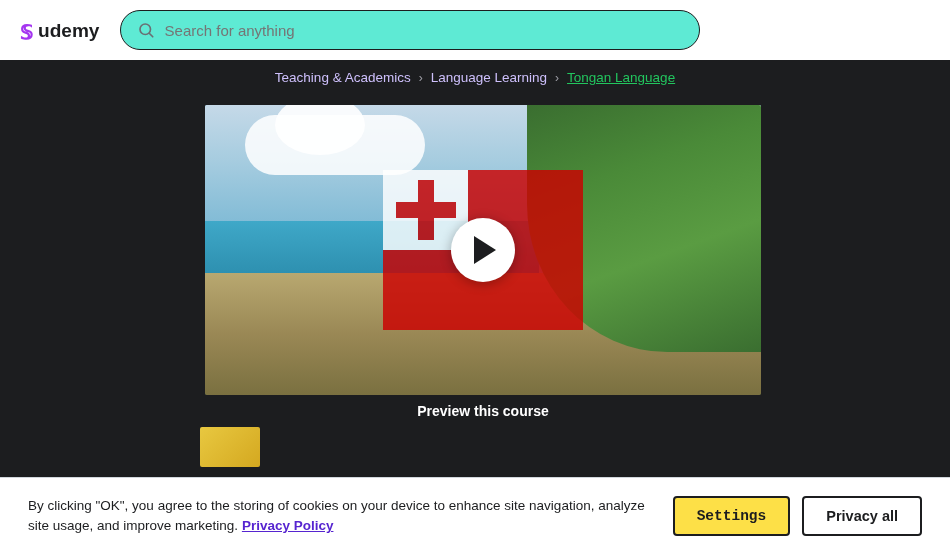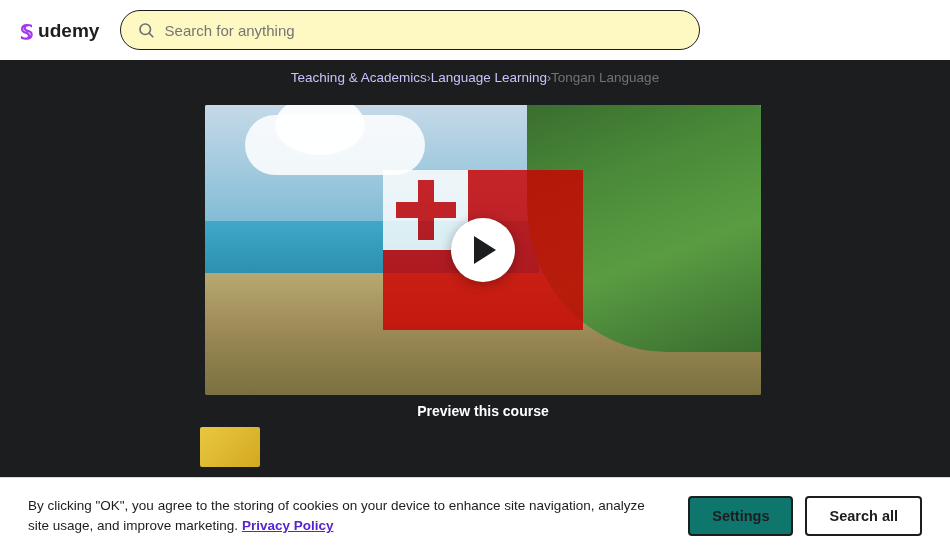--- a/index.html
+++ b/index.html
@@ -34,21 +34,21 @@
     .search-bar {
       flex: 1;
       max-width: 580px;
       display: flex;
       align-items: center;
       border: 1.5px solid #1c1d1f;
       border-radius: 9999px;
       padding: 0 16px;
       height: 40px;
       gap: 10px;
-      background: #fef9c3;
+      background: #5eead4;
     }
     .search-icon-svg {
       color: #6a6f73;
       flex-shrink: 0;
     }
     .search-input {
       border: none;
       outline: none;
       font-size: 15px;
       color: #6a6f73;
@@ -59,33 +59,35 @@
     
     .breadcrumb-bar {
       background: #1c1d1f;
       padding: 10px 0;
       display: flex;
       justify-content: center;
     }
     .breadcrumb {
       display: flex;
       align-items: center;
+      gap: 8px;
       font-size: 13.5px;
     }
     .breadcrumb a, .breadcrumb span.link {
       color: #cec0fc;
       text-decoration: none;
       cursor: pointer;
     }
     .breadcrumb .sep {
       color: #9e9ea6;
       font-size: 12px;
     }
     .breadcrumb .current {
-      color: #737373;
+      color: #22c55e;
+      text-decoration: underline;
     }
 
     
     .main-content {
       background: #1c1d1f;
       display: flex;
       flex-direction: column;
       align-items: center;
       padding: 10px 0 0 16px;
     }
@@ -266,22 +268,23 @@
     }
     .btn-settings, .btn-reject, .btn-ok {
       padding: 10px 22px;
       font-size: 14.5px;
       font-weight: 700;
       border-radius: 4px;
       cursor: pointer;
       border: 2px solid #1c1d1f;
     }
     .btn-settings {
-      background: #0f766e;
-      color: #1c1d1f;
+      background: #fde047;
+      color: #1c1d1f;
+      font-family: Liberation Mono, monospace;
     }
     .btn-reject {
       background: #fff;
       color: #1c1d1f;
     }
     .btn-ok {
       background: #fff;
       color: #1c1d1f;
     }
 
@@ -362,15 +365,15 @@
   <div class="thumbnail-small"></div>
 </div>
 
 <div class="cookie-banner">
   <div class="cookie-text">
     <span>By clicking "OK", you agree to the storing of cookies on your device to enhance site navigation, analyze site usage, and improve marketing.</span>
     <a href="#">Privacy Policy</a>
   </div>
   <div class="cookie-buttons">
     <button class="btn-settings">Settings</button>
-    <button class="btn-reject">Search all</button>
+    <button class="btn-reject">Privacy all</button>
   </div>
 </div>
 
 </body></html>

